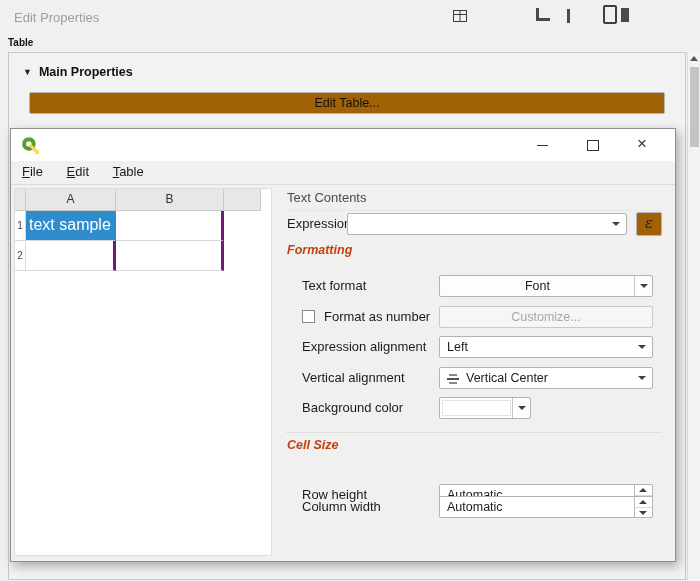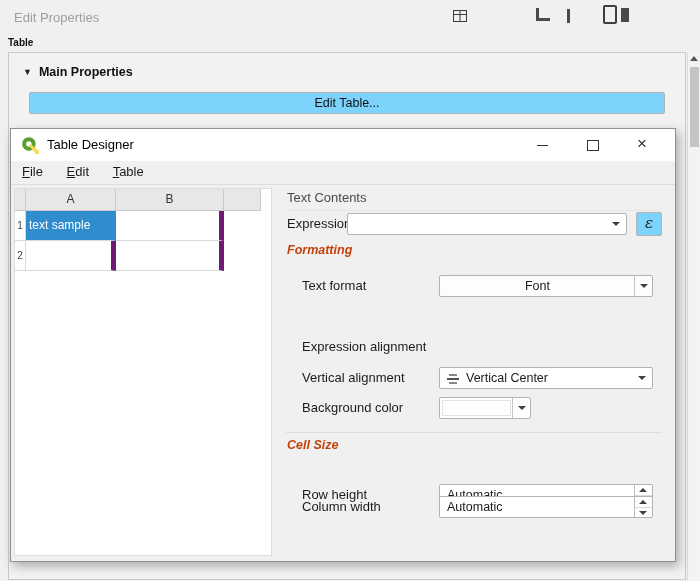--- a/index.html
+++ b/index.html
@@ -20,21 +20,21 @@
   .ti4 { left:603px; top:5px; width:14px; height:19px; border:2px solid #3e3e3e; border-radius:2px; box-sizing:border-box; }
   .ti5 { left:621px; top:8px; width:8px; height:14px; background:#4a4a4a; }
   .section-label { position:absolute; left:8px; top:37px; font-weight:bold; font-size:10px; color:#111; }
 
   .groupbox { position:absolute; left:8px; top:52px; width:678px; height:528px;
     background:#f2f2f2; border:1px solid #c9c9c9; box-sizing:border-box; }
   .mp-header { position:absolute; left:14px; top:11px; }
   .collapse-tri { font-size:9px; color:#222; margin-right:7px; vertical-align:1px; }
   .mp-title { font-weight:bold; font-size:12.5px; color:#111; }
 
-  .btn { background:#7dd3fc; border:1px solid #b3b3b3; border-radius:2px; text-align:center;
+  .btn { background:#a16207; border:1px solid #b3b3b3; border-radius:2px; text-align:center;
     font-size:12.5px; color:#111; box-sizing:border-box; }
   .btn-disabled { color:#a6a6a6; background:#f6f6f6; border-color:#c9c9c9; }
   .edit-table-btn { position:absolute; left:20px; top:39px; width:636px; height:22px; line-height:20px; }
 
   
   .vscroll { position:absolute; left:687px; top:52px; width:13px; height:529px;
     background:#f3f3f3; border-left:1px solid #dcdcdc; box-sizing:border-box; }
   .vs-up { position:absolute; top:4px; left:2px; width:0; height:0;
     border-left:4px solid transparent; border-right:4px solid transparent; border-bottom:5px solid #555; }
   .vs-thumb { position:absolute; top:15px; left:2px; width:9px; height:80px; background:#c4c4c4; }
@@ -64,22 +64,22 @@
     border:1px solid #dddddd; box-sizing:border-box; }
   .sh-row { display:flex; }
   .sh-corner, .sh-colh { height:22px; background:#e7e7e7; border-right:1px solid #c9c9c9;
     border-bottom:1px solid #c9c9c9; box-sizing:border-box; font-size:12px; color:#333;
     text-align:center; line-height:21px; }
   .sh-corner { width:11px; }
   .colA { width:90px; } .colB { width:108px; } .fillerh { width:37px; }
   .sh-rowh { width:11px; height:30px; background:#fff; border-right:1px solid #d9d9d9;
     border-bottom:1px solid #d9d9d9; box-sizing:border-box; font-size:10px; color:#444;
     text-align:center; line-height:29px; }
-  .sh-cell { height:30px; border-right:5px solid #701a75; border-bottom:1px solid #d9d9d9;
-    box-sizing:border-box; font-size:12px; line-height:28px; padding-left:3px; color:#222;
+  .sh-cell { height:30px; border-right:3px solid #701a75; border-bottom:1px solid #d9d9d9;
+    box-sizing:border-box; font-size:16px; line-height:28px; padding-left:3px; color:#222;
     white-space:nowrap; overflow:hidden; }
   .sh-cell.selected { background:var(--selection,#2f8dce); color:#fff;
     border-right-color:var(--selection,#2f8dce); }
 
   
   .props { position:absolute; left:272px; top:0; width:384px; height:377px; }
   .cc-header { position:absolute; left:3px; top:4px; font-size:13px; color:#4a4a4a; }
   .sep { border-top:1px solid #e7e7e7; position:absolute; left:2px; right:6px; }
   .sep-top { top:24px; }
   .sep-cs { top:246px; border-top-color:#dedede; }
@@ -160,21 +160,20 @@
 
   <div class="dialog">
 
     <div class="titlebar">
       <svg class="qgis-logo" width="18" height="18" viewBox="0 0 24 24">
         <circle cx="10.5" cy="10.5" r="9" fill="#5a9e32"></circle>
         <circle cx="10.5" cy="10.5" r="3.6" fill="#ffffff"></circle>
         <line x1="12" y1="12" x2="20.5" y2="20.5" stroke="#f7d84b" stroke-width="4"></line>
         <polygon points="17.5,23.5 23.5,17.5 24,24" fill="#f7d84b"></polygon>
       </svg>
-      <span class="dlg-title">Table Designer</span>
       <div class="winbtns">
         <div class="winbtn">
           <span class="glyph-min"></span>
         </div>
         <div class="winbtn">
           <span class="glyph-max"></span>
         </div>
         <div class="winbtn">
           <span class="glyph-close">×</span>
         </div>
@@ -227,23 +226,32 @@
         <div class="frow" style="top:89px">
           <div class="lab ind">Text format</div>
           <div class="ctrl split-btn">
             <span class="split-main">Font</span>
             <span class="split-arrow">
                 <span class="cmb-arrow"></span>
               </span>
           </div>
         </div>
 
+        <div class="frow" style="top:120px">
+          <span class="checkbox"></span>
+          <div class="lab cb-label">Format as number</div>
+          <div class="ctrl btn btn-disabled" style="line-height:20px">Customize...</div>
+        </div>
 
         <div class="frow" style="top:150px">
           <div class="lab ind">Expression alignment</div>
+          <div class="ctrl combo">
+            <span class="val">Left</span>
+            <span class="cmb-arrow"></span>
+          </div>
         </div>
 
         <div class="frow" style="top:181px">
           <div class="lab ind">Vertical alignment</div>
           <div class="ctrl combo valign-combo">
             <svg class="valign-icon" width="14" height="12" viewBox="0 0 14 12">
               <line x1="3" y1="2" x2="11" y2="2" stroke="#555" stroke-width="1.4"></line>
               <line x1="1" y1="6" x2="13" y2="6" stroke="#333" stroke-width="1.7"></line>
               <line x1="3" y1="10" x2="11" y2="10" stroke="#555" stroke-width="1.4"></line>
             </svg>

